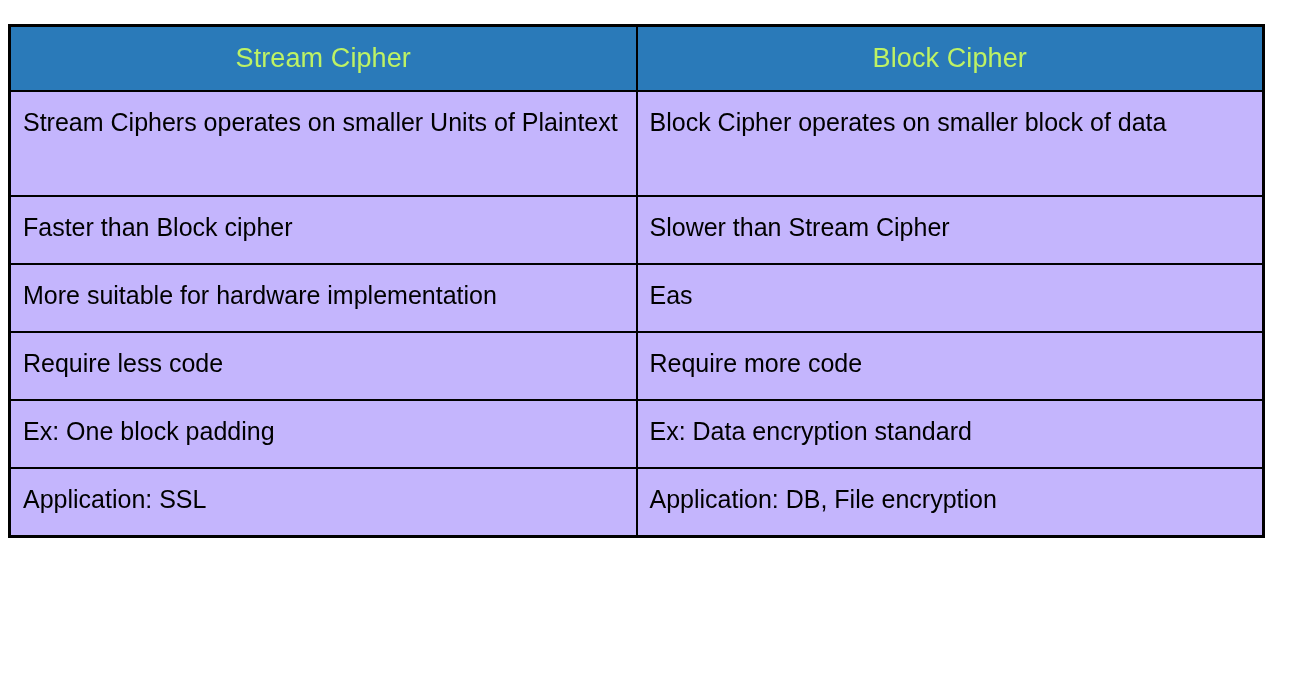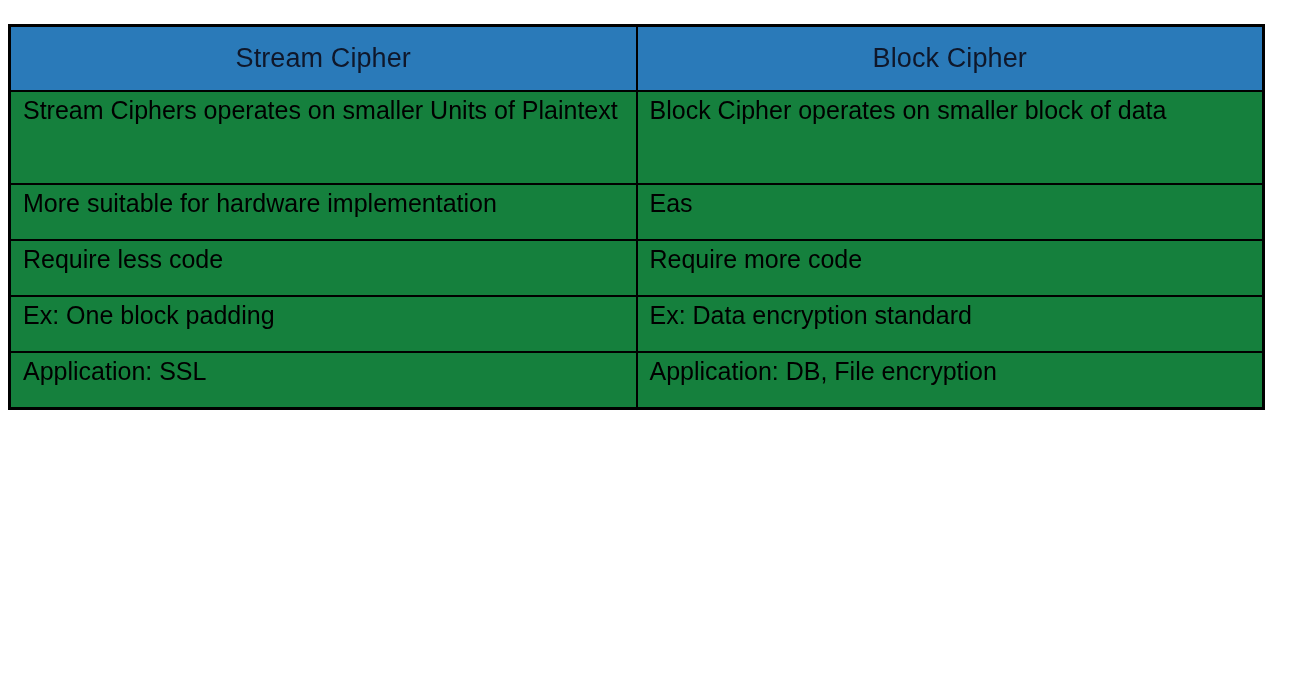--- a/index.html
+++ b/index.html
@@ -20,38 +20,38 @@
     width: 1254px;
     border-collapse: collapse;
     table-layout: fixed;
     border: 3px solid #000000;
   }
   #comparison-table col.col-left  { width: 627px; }
   #comparison-table col.col-right { width: 627px; }
 
   #comparison-table th {
     background: #2a7ab9;
-    color: #0f172a;
+    color: #bef264;
     font-size: 27px;
     font-weight: normal;
     text-align: center;
     height: 63px;
     padding: 0 10px;
     border: 2px solid #000000;
     letter-spacing: 0.1px;
   }
   #comparison-table td {
     font-size: 25px;
     line-height: 36px;
     color: #000000;
     text-align: left;
     vertical-align: top;
-    padding: 0 14px 12px 12px;
+    padding: 12px 14px 12px 12px;
     border: 2px solid #000000;
-    background: #15803d;
+    background: #c4b5fd;
     word-wrap: break-word;
   }
   #comparison-table tr.row-h2 td { height: 79px; }
   #comparison-table tr.row-h1 td { height: 42px; }
   #comparison-table tr.row-h3 td { height: 115px; }
 </style>
 </head>
 <body>
 
 <table id="comparison-table">
@@ -64,20 +64,24 @@
       <th>Stream Cipher</th>
       <th>Block Cipher</th>
     </tr>
   </thead>
   <tbody>
     <tr class="row-h2">
       <td>Stream Ciphers operates on smaller Units of Plaintext</td>
       <td>Block Cipher operates on smaller block of data</td>
     </tr>
     <tr class="row-h1">
+      <td>Faster than Block cipher</td>
+      <td>Slower than Stream Cipher</td>
+    </tr>
+    <tr class="row-h1">
       <td>More suitable for hardware implementation</td>
       <td>Eas</td>
     </tr>
     <tr class="row-h1">
       <td>Require less code</td>
       <td>Require more code</td>
     </tr>
     <tr class="row-h1">
       <td>Ex: One block padding</td>
       <td>Ex: Data encryption standard</td>

